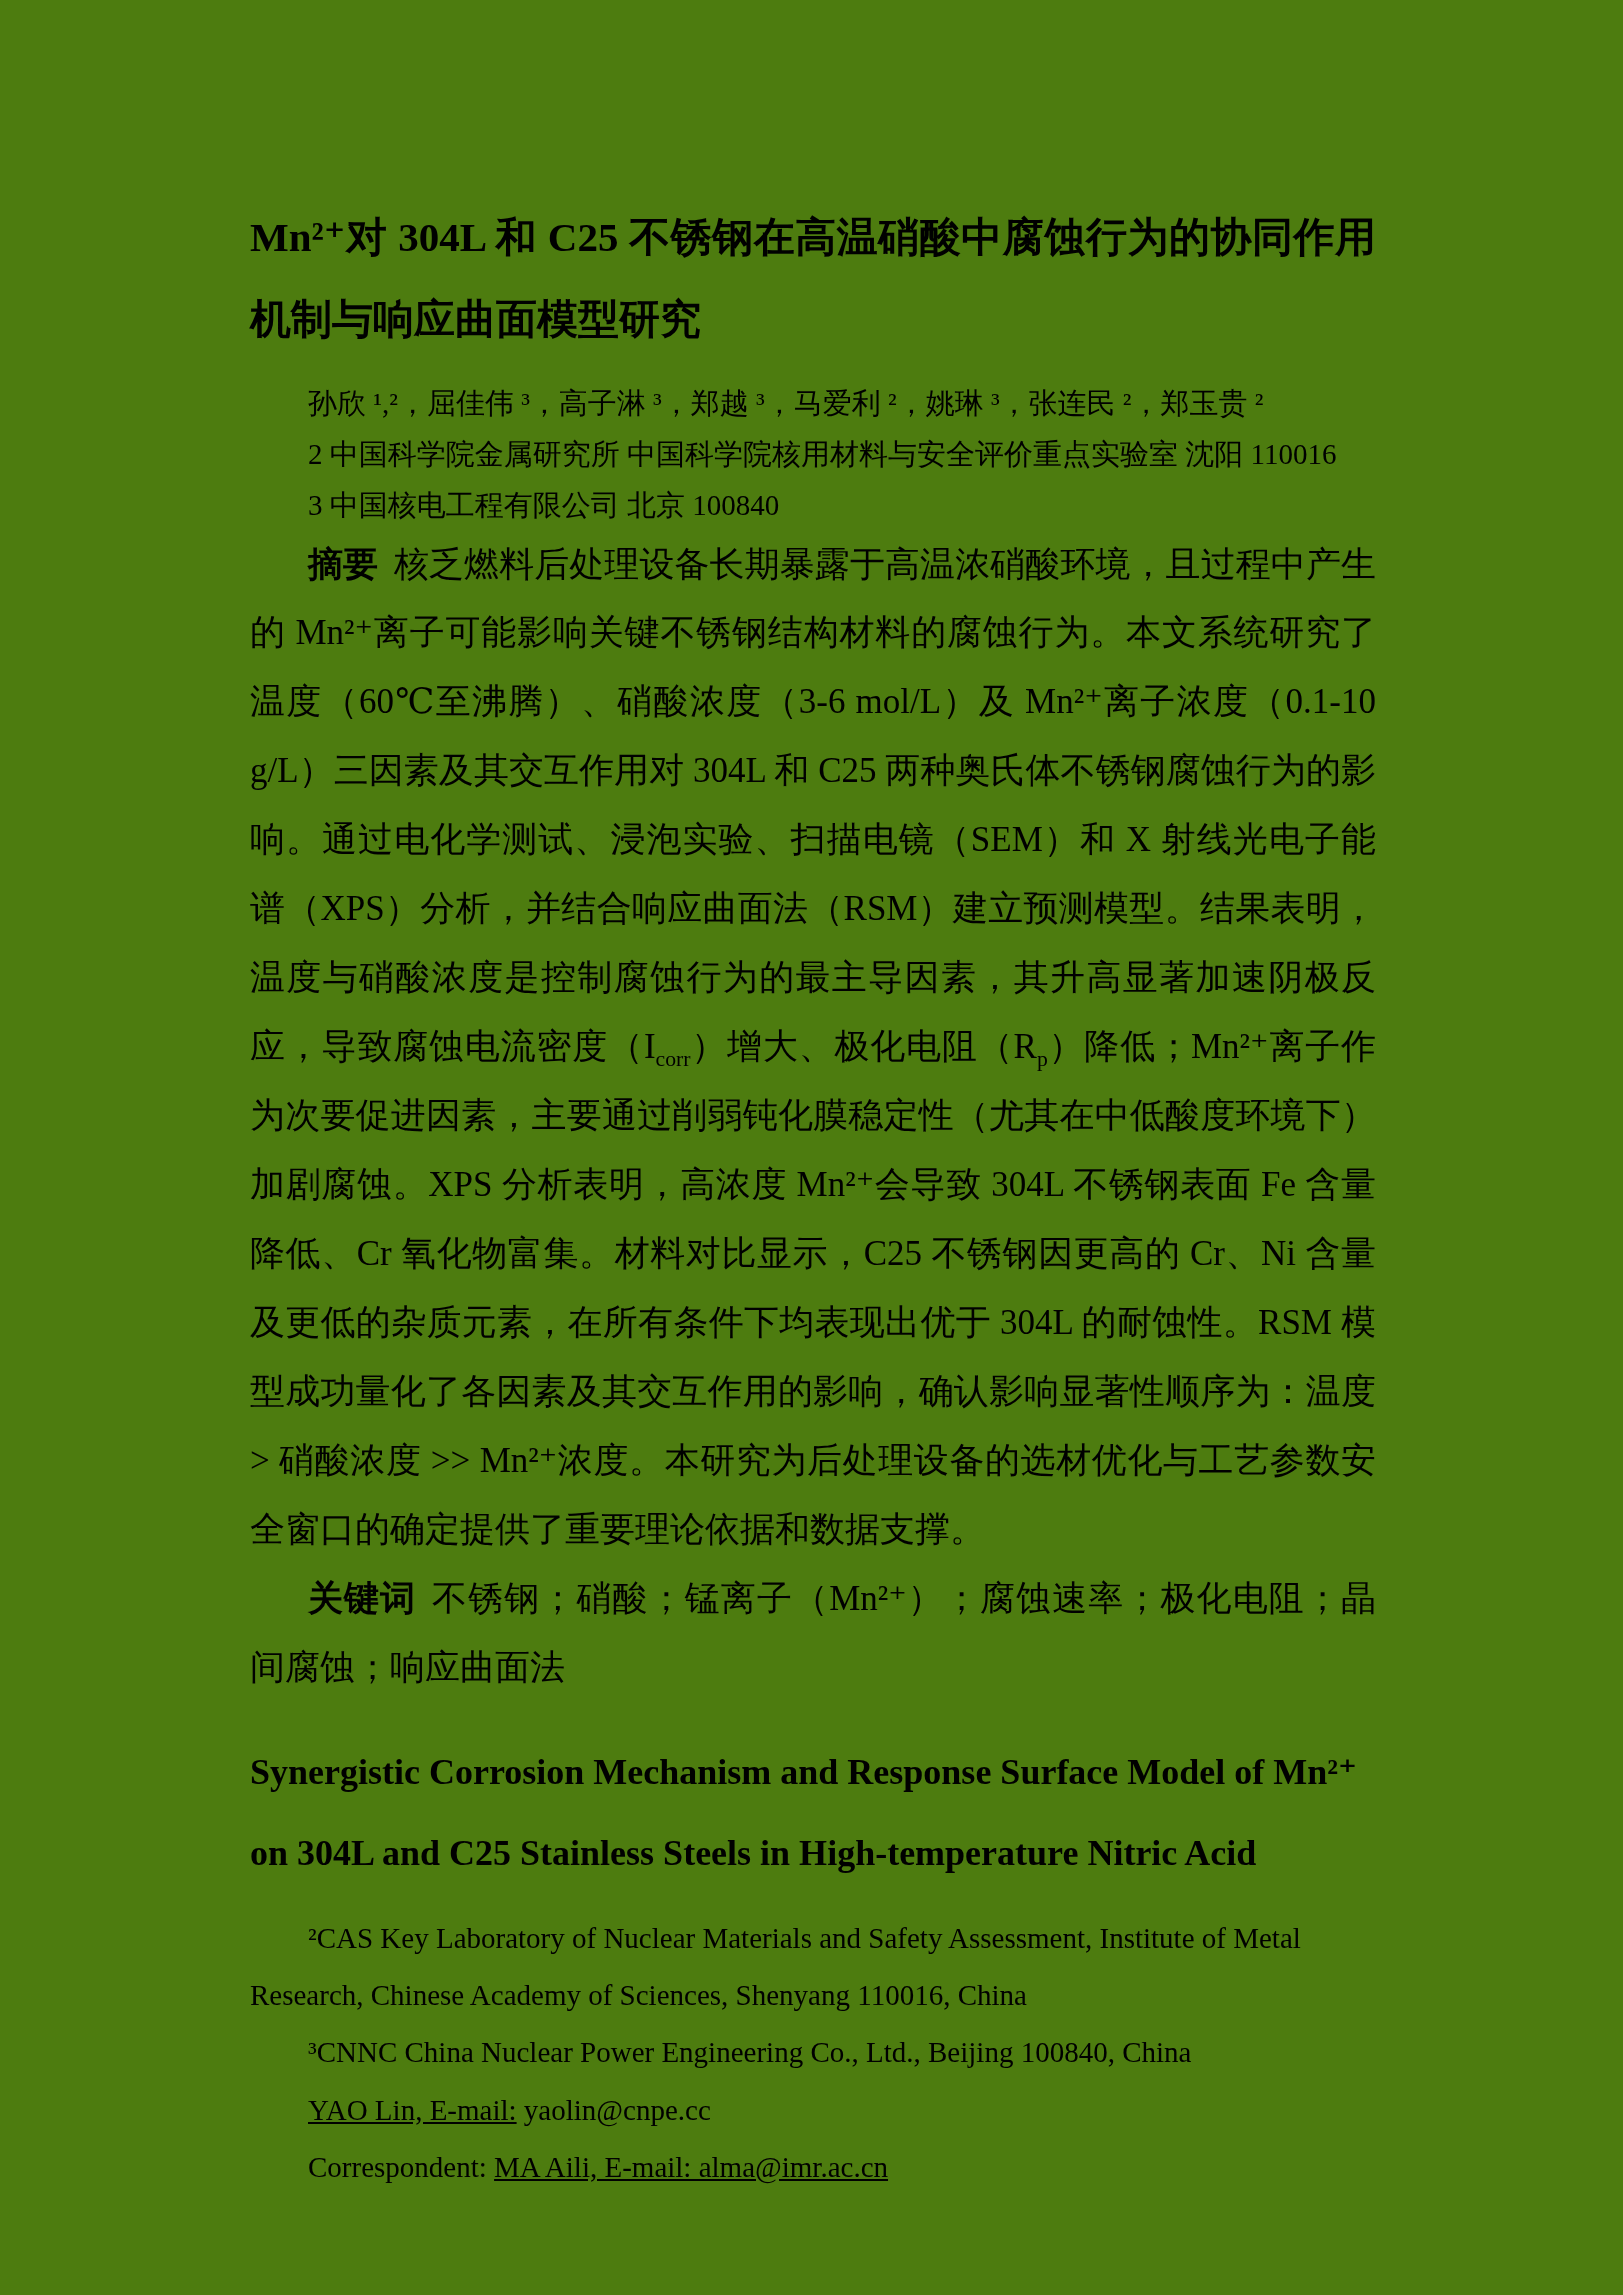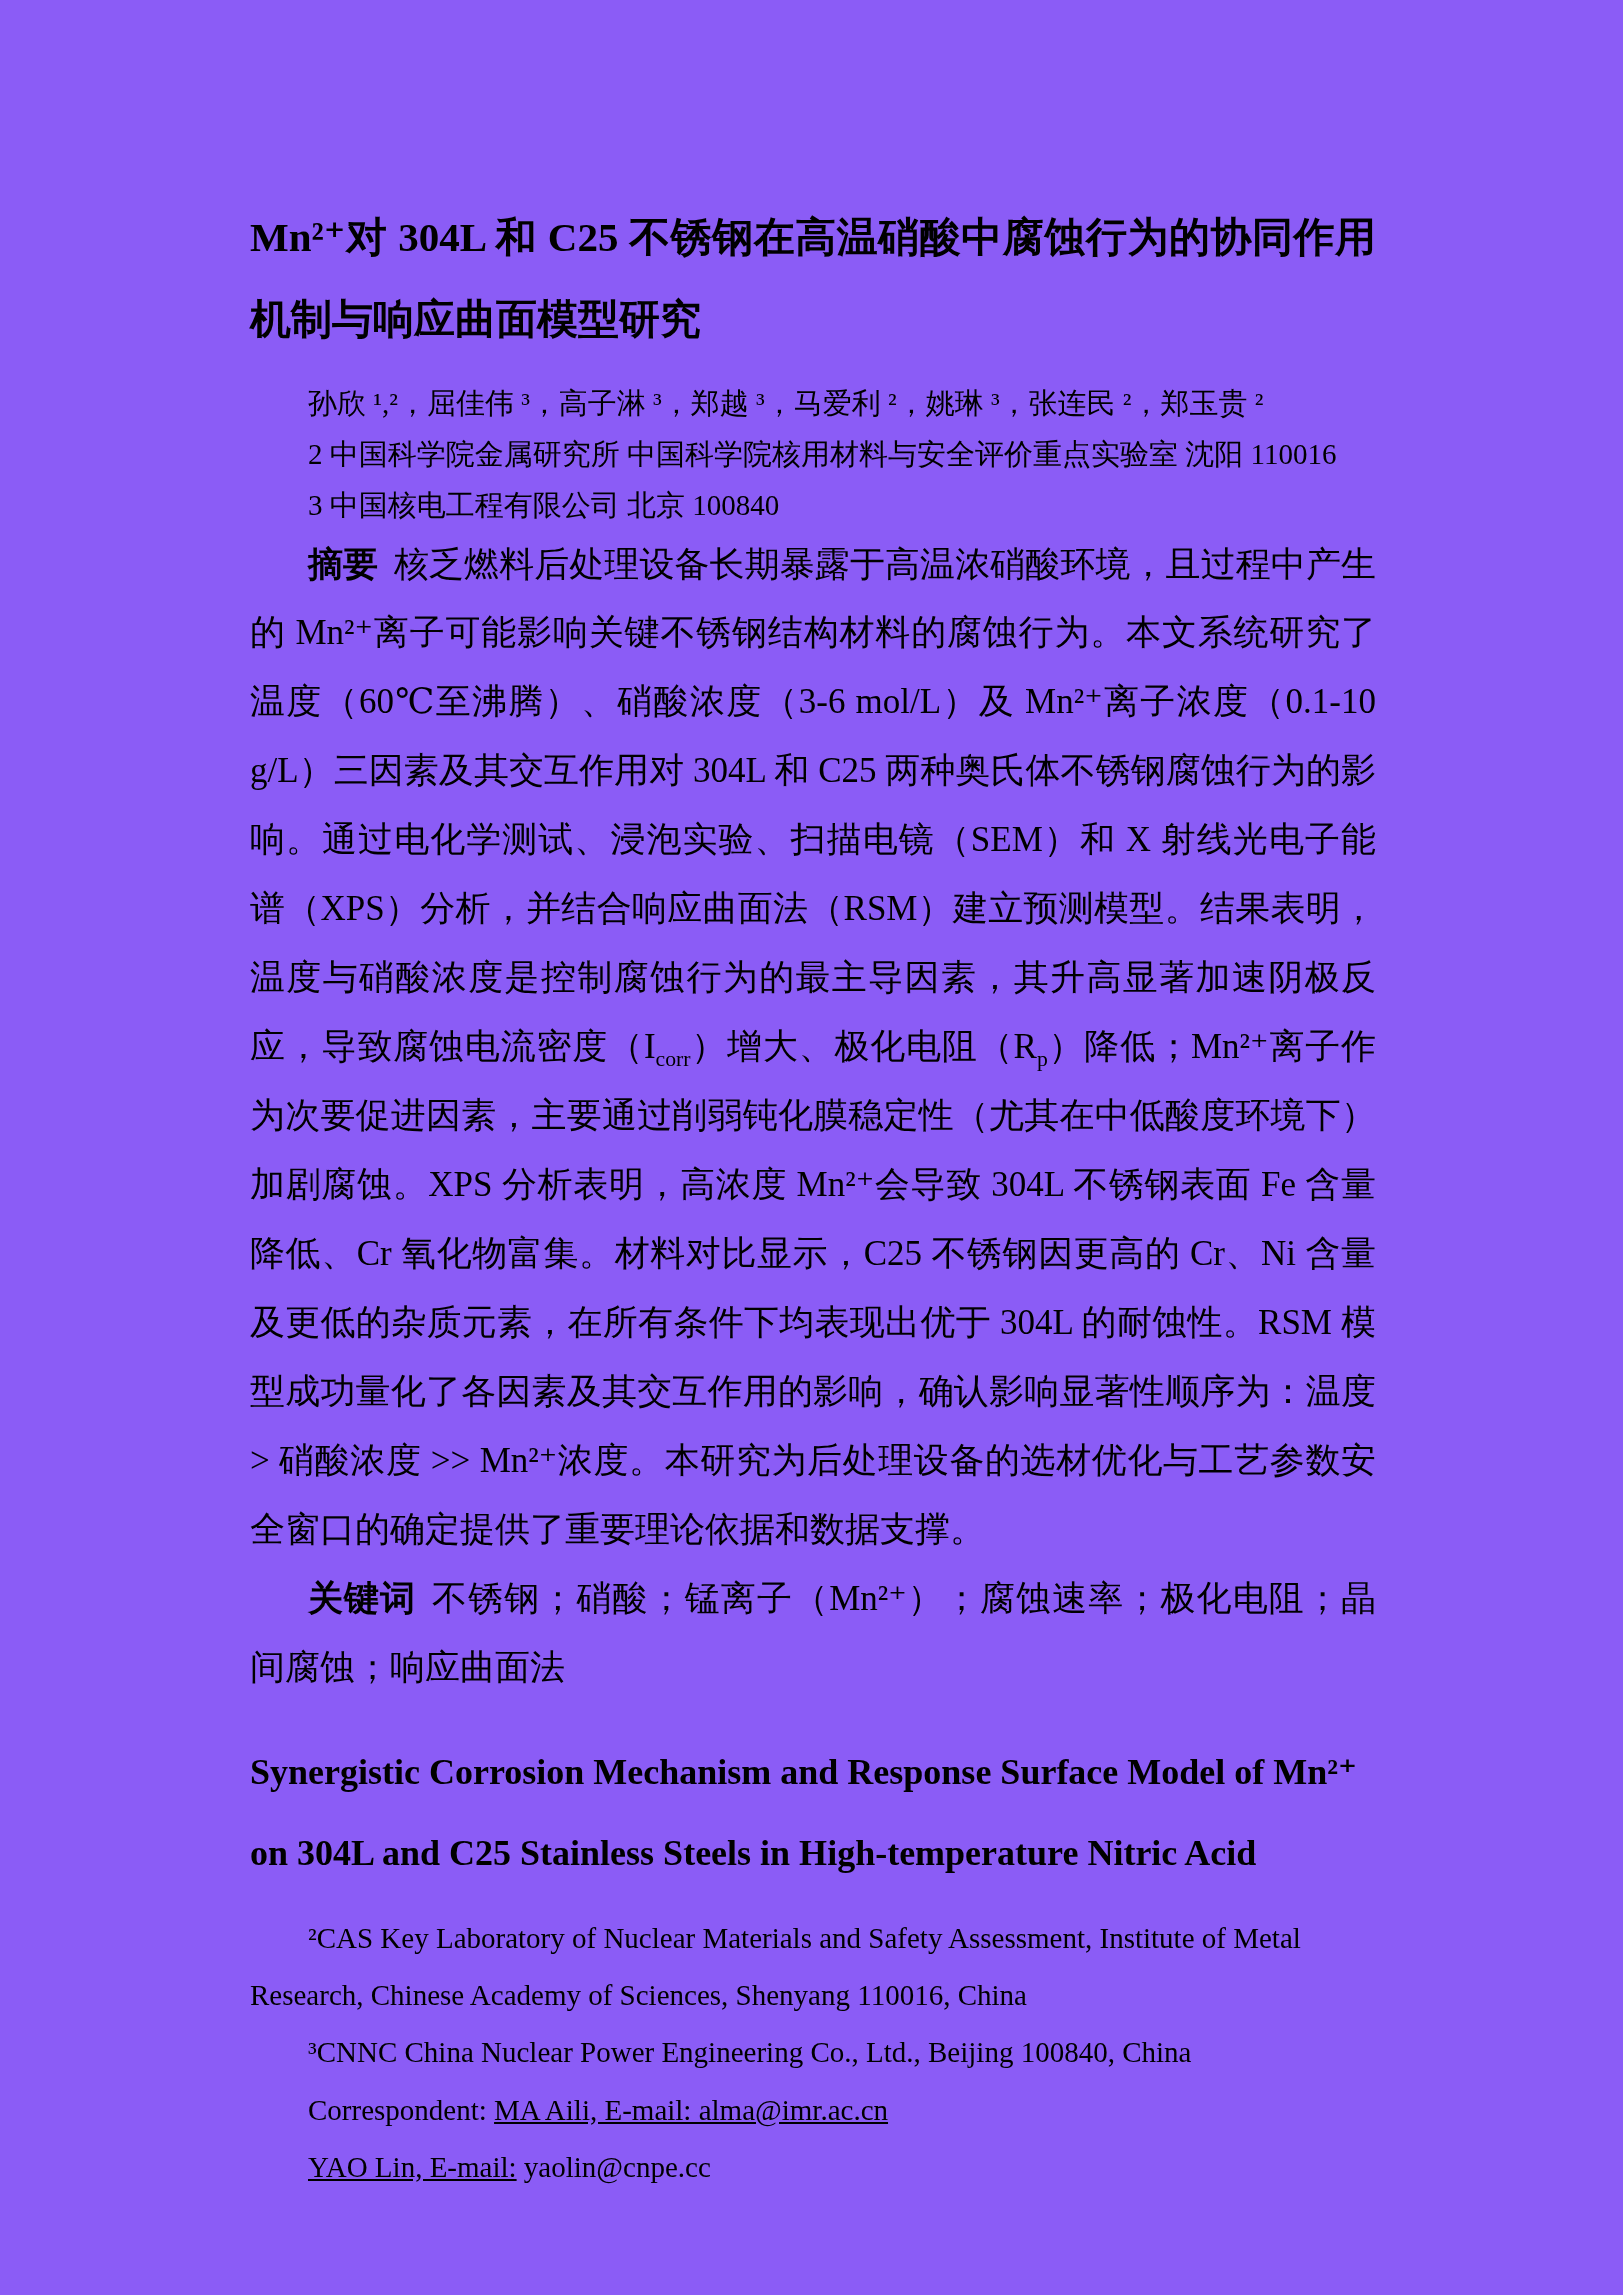--- a/index.html
+++ b/index.html
@@ -11,21 +11,21 @@
     width: 1623px;
     height: 2295px;
     color: #000000;
     font-family: "Liberation Serif", "DejaVu Serif", serif;
   }
   .page {
     box-sizing: border-box;
     width: 1623px;
     height: 2295px;
     padding: 196px 247px 0 250px;
-    background: #8b5cf6;
+    background: #4d7c0f;
   }
   .title-zh {
     font-size: 41px;
     font-weight: bold;
     line-height: 2.0;
     margin: 0 0 18.3px 0;
     text-align: justify;
   }
   .meta-line {
     font-size: 29px;
@@ -79,18 +79,18 @@
   <p class="para"><span class="label">摘要</span><span>核乏燃料后处理设备长期暴露于高温浓硝酸环境，且过程中产生的 Mn²⁺离子可能影响关键不锈钢结构材料的腐蚀行为。本文系统研究了温度（60℃至沸腾）、硝酸浓度（3-6 mol/L）及 Mn²⁺离子浓度（0.1-10 g/L）三因素及其交互作用对 304L 和 C25 两种奥氏体不锈钢腐蚀行为的影响。通过电化学测试、浸泡实验、扫描电镜（SEM）和 X 射线光电子能谱（XPS）分析，并结合响应曲面法（RSM）建立预测模型。结果表明，温度与硝酸浓度是控制腐蚀行为的最主导因素，其升高显著加速阴极反应，导致腐蚀电流密度（I<sub>corr</sub>）增大、极化电阻（R<sub>p</sub>）降低；Mn²⁺离子作为次要促进因素，主要通过削弱钝化膜稳定性（尤其在中低酸度环境下）加剧腐蚀。XPS 分析表明，高浓度 Mn²⁺会导致 304L 不锈钢表面 Fe 含量降低、Cr 氧化物富集。材料对比显示，C25 不锈钢因更高的 Cr、Ni 含量及更低的杂质元素，在所有条件下均表现出优于 304L 的耐蚀性。RSM 模型成功量化了各因素及其交互作用的影响，确认影响显著性顺序为：温度 &gt; 硝酸浓度 &gt;&gt; Mn²⁺浓度。本研究为后处理设备的选材优化与工艺参数安全窗口的确定提供了重要理论依据和数据支撑。</span></p>
 
   <p class="para"><span class="label">关键词</span><span>不锈钢；硝酸；锰离子（Mn²⁺）；腐蚀速率；极化电阻；晶间腐蚀；响应曲面法</span></p>
 
   <h2 class="title-en">Synergistic Corrosion Mechanism and Response Surface Model of Mn²⁺ on 304L and C25 Stainless Steels in High-temperature Nitric Acid</h2>
 
 
   <p class="body-en">²CAS Key Laboratory of Nuclear Materials and Safety Assessment, Institute of Metal Research, Chinese Academy of Sciences, Shenyang 110016, China</p>
   <p class="body-en">³CNNC China Nuclear Power Engineering Co., Ltd., Beijing 100840, China</p>
 
+  <p class="body-en"><span class="underline">YAO Lin, E-mail:</span><span> yaolin@cnpe.cc</span></p>
+
   <p class="body-en"><span>Correspondent: </span><span class="underline">MA Aili, E-mail: alma@imr.ac.cn</span></p>
-
-  <p class="body-en"><span class="underline">YAO Lin, E-mail:</span><span> yaolin@cnpe.cc</span></p>
 
 </div>
 
 
 </body></html>

